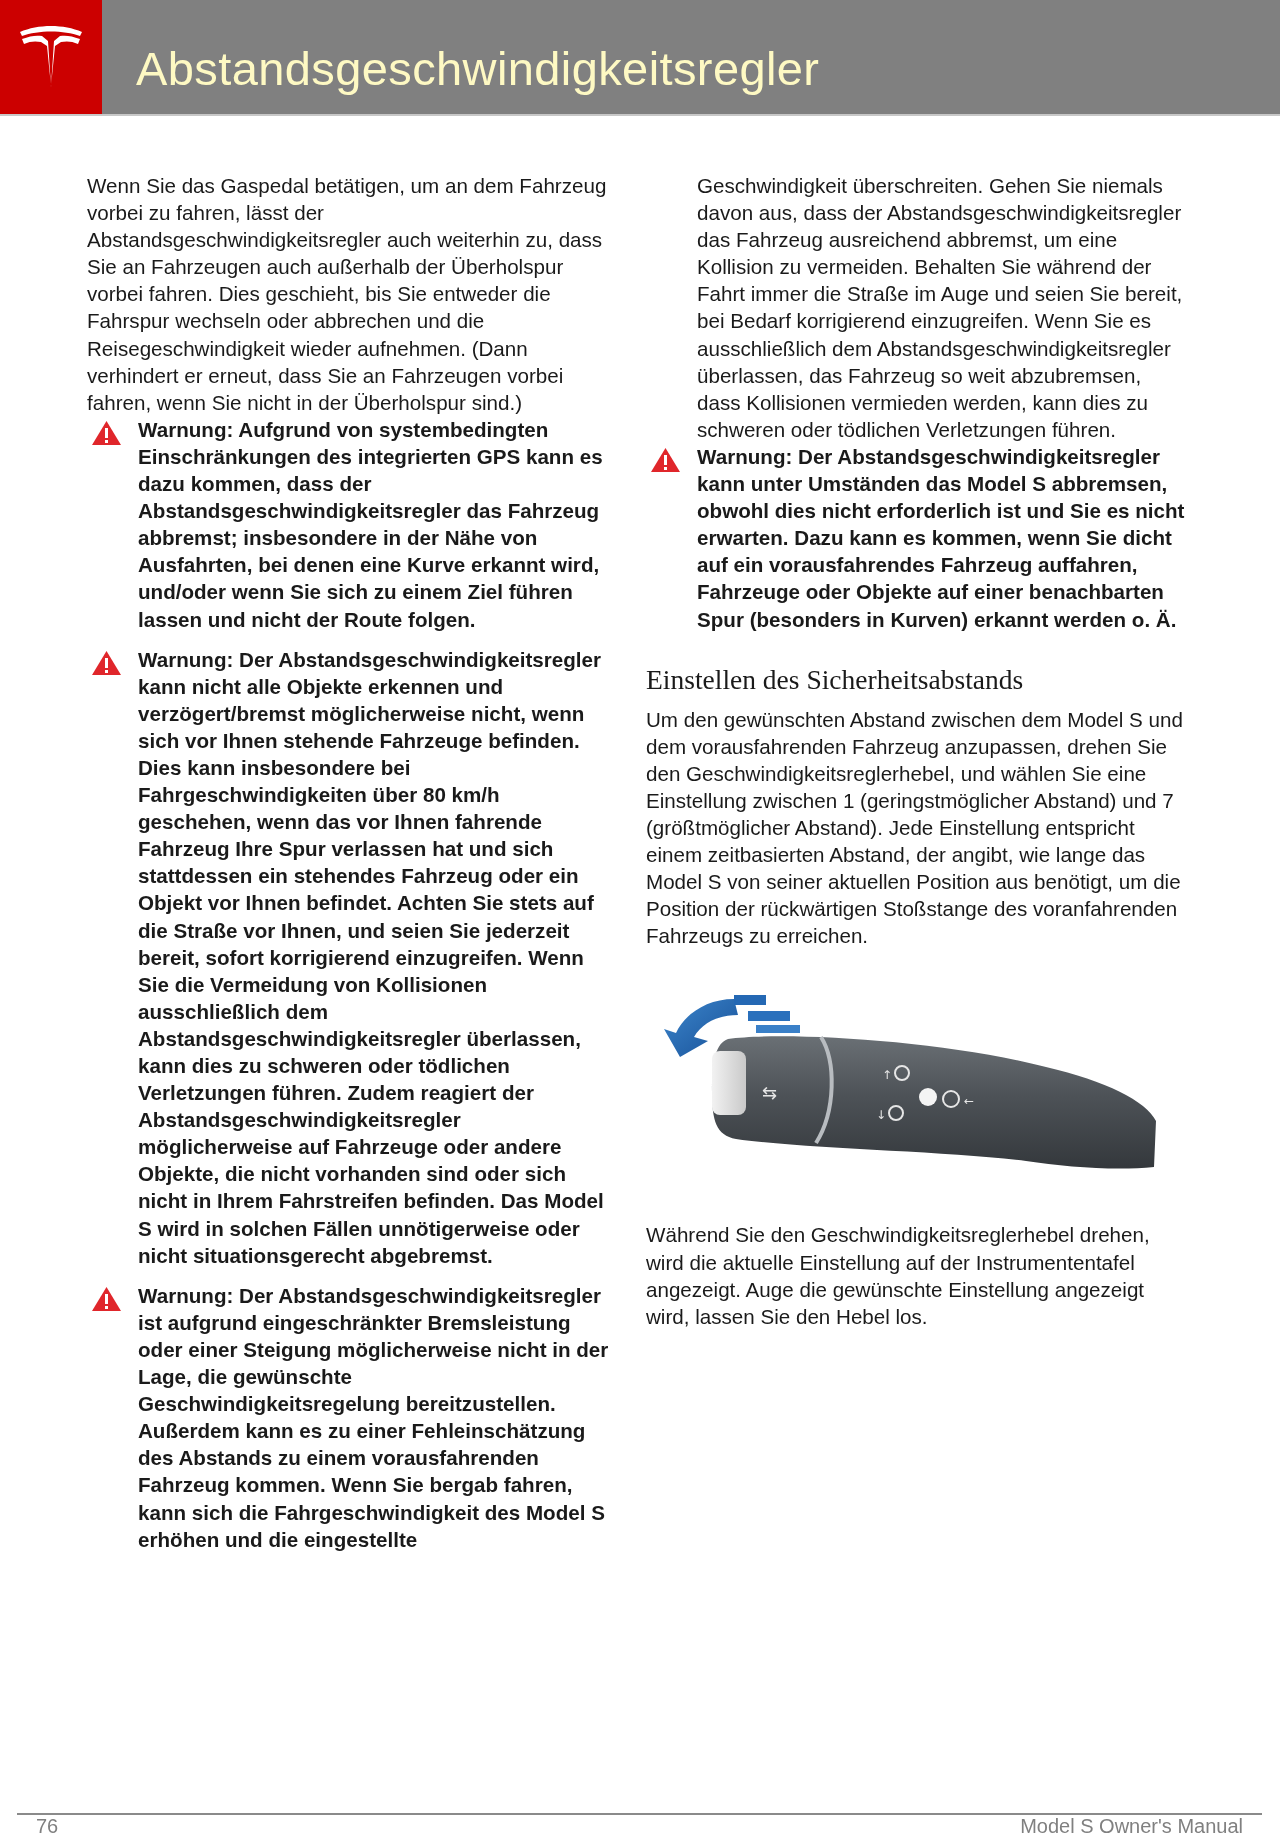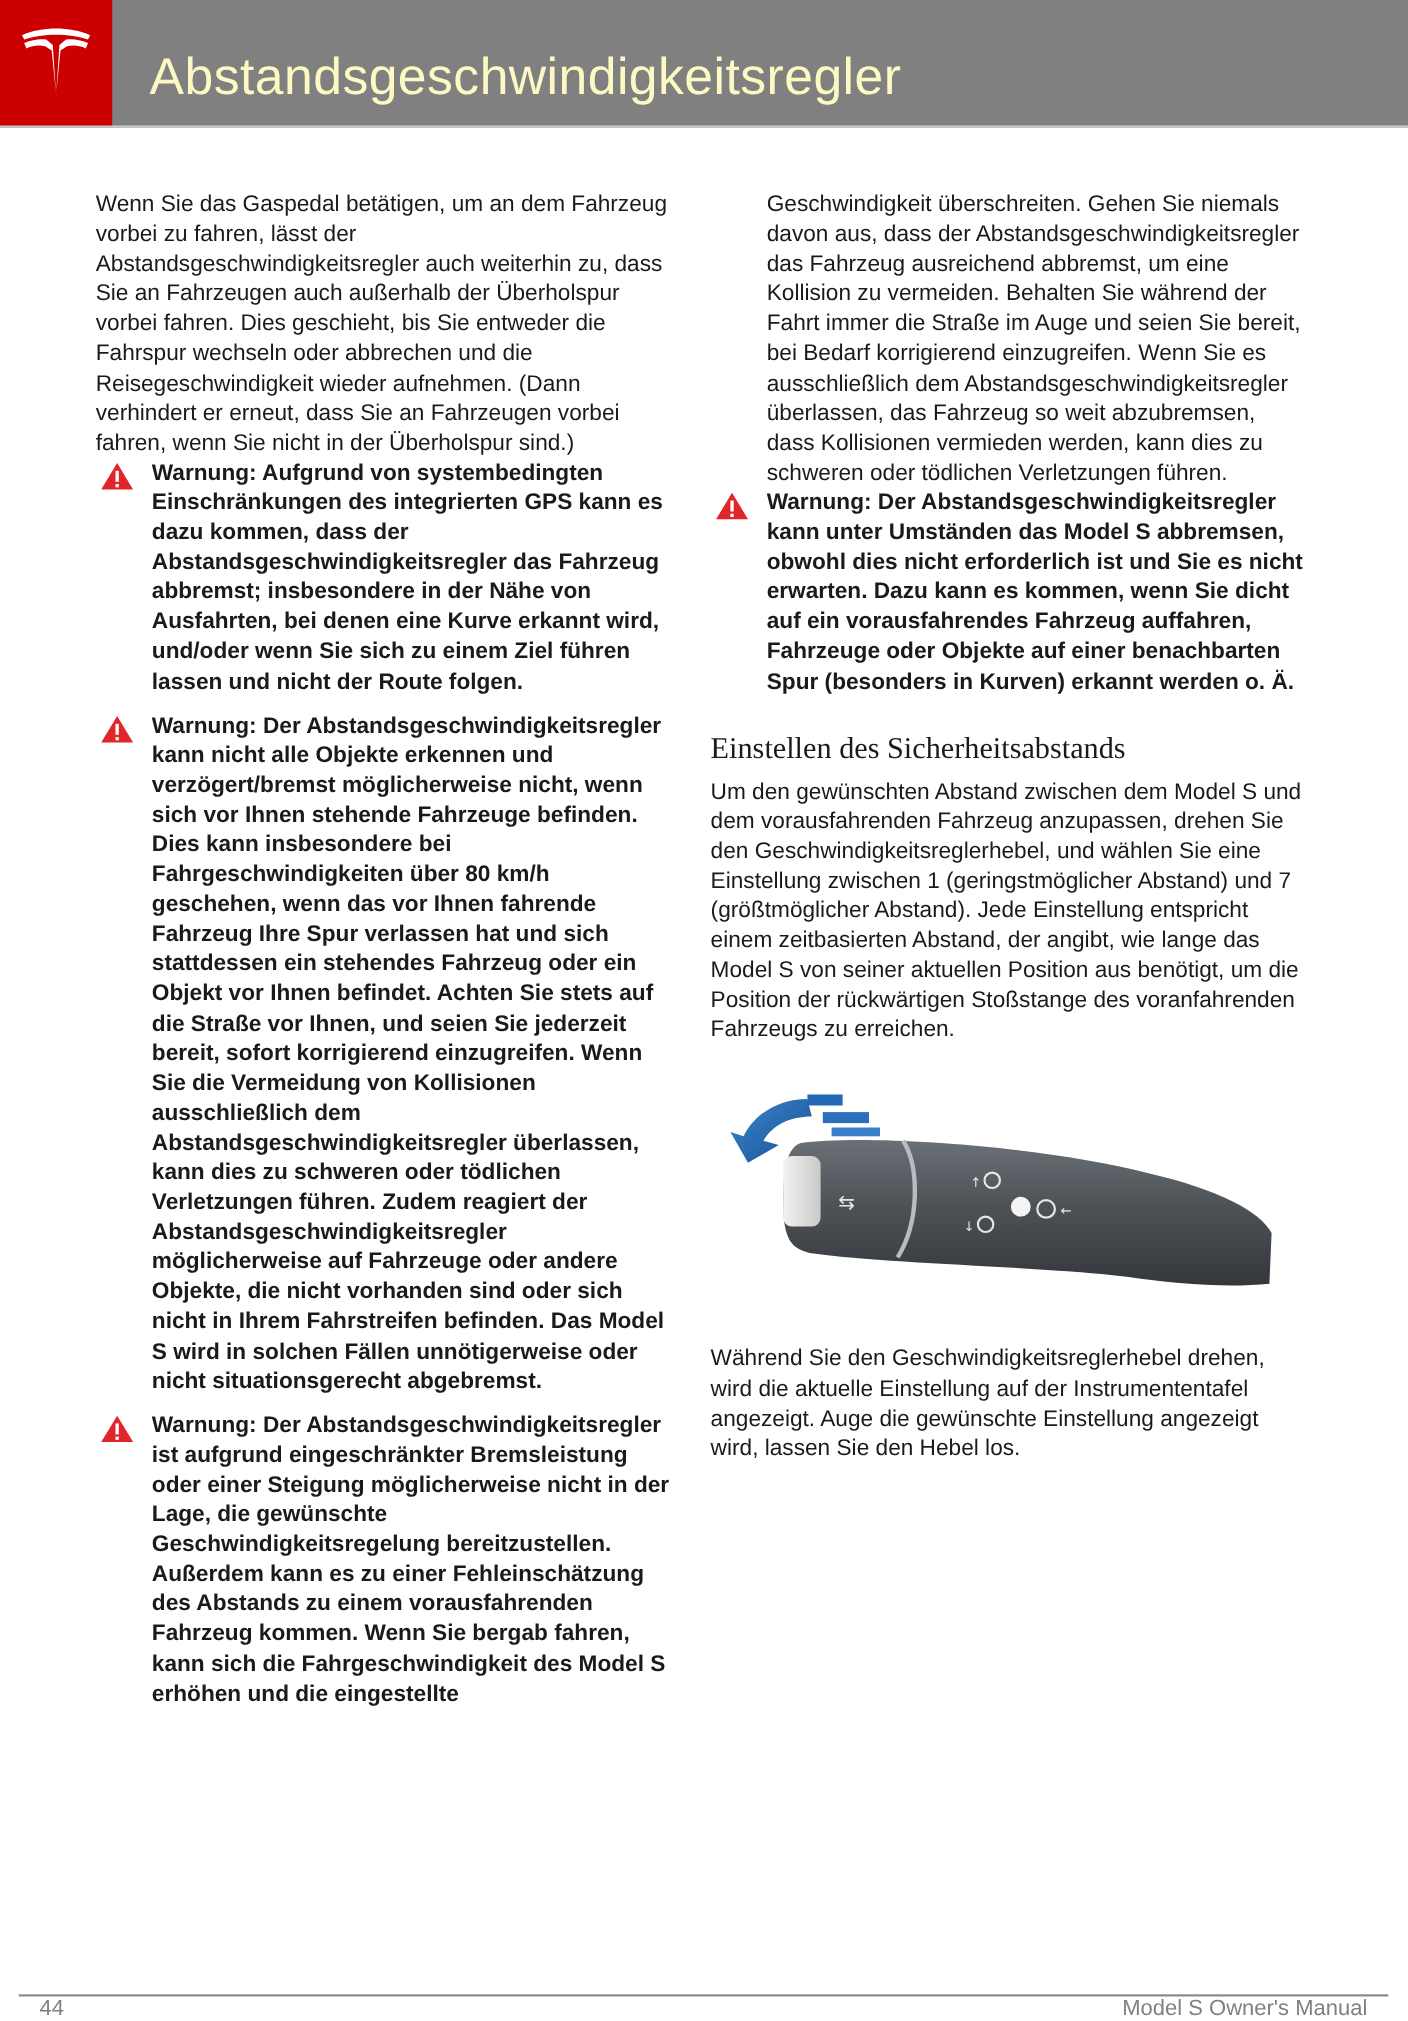--- a/index.html
+++ b/index.html
@@ -123,14 +123,14 @@
       <text x="236" y="108" font-size="12" fill="#e6e6e6" font-family="DejaVu Sans, sans-serif">↑</text>
       <text x="230" y="148" font-size="12" fill="#e6e6e6" font-family="DejaVu Sans, sans-serif">↓</text>
       <text x="318" y="134" font-size="12" fill="#e6e6e6" font-family="DejaVu Sans, sans-serif">←</text>
     </svg>
   </div>
 
   <p class="para">Während Sie den Geschwindigkeitsreglerhebel drehen, wird die aktuelle Einstellung auf der Instrumententafel angezeigt. Auge die gewünschte Einstellung angezeigt wird, lassen Sie den Hebel los.</p>
 </div>
 
 <div class="footer-rule"></div>
-<div class="page-number">44</div>
+<div class="page-number">76</div>
 <div class="manual-title">Model S Owner's Manual</div>
 
 </body></html>

